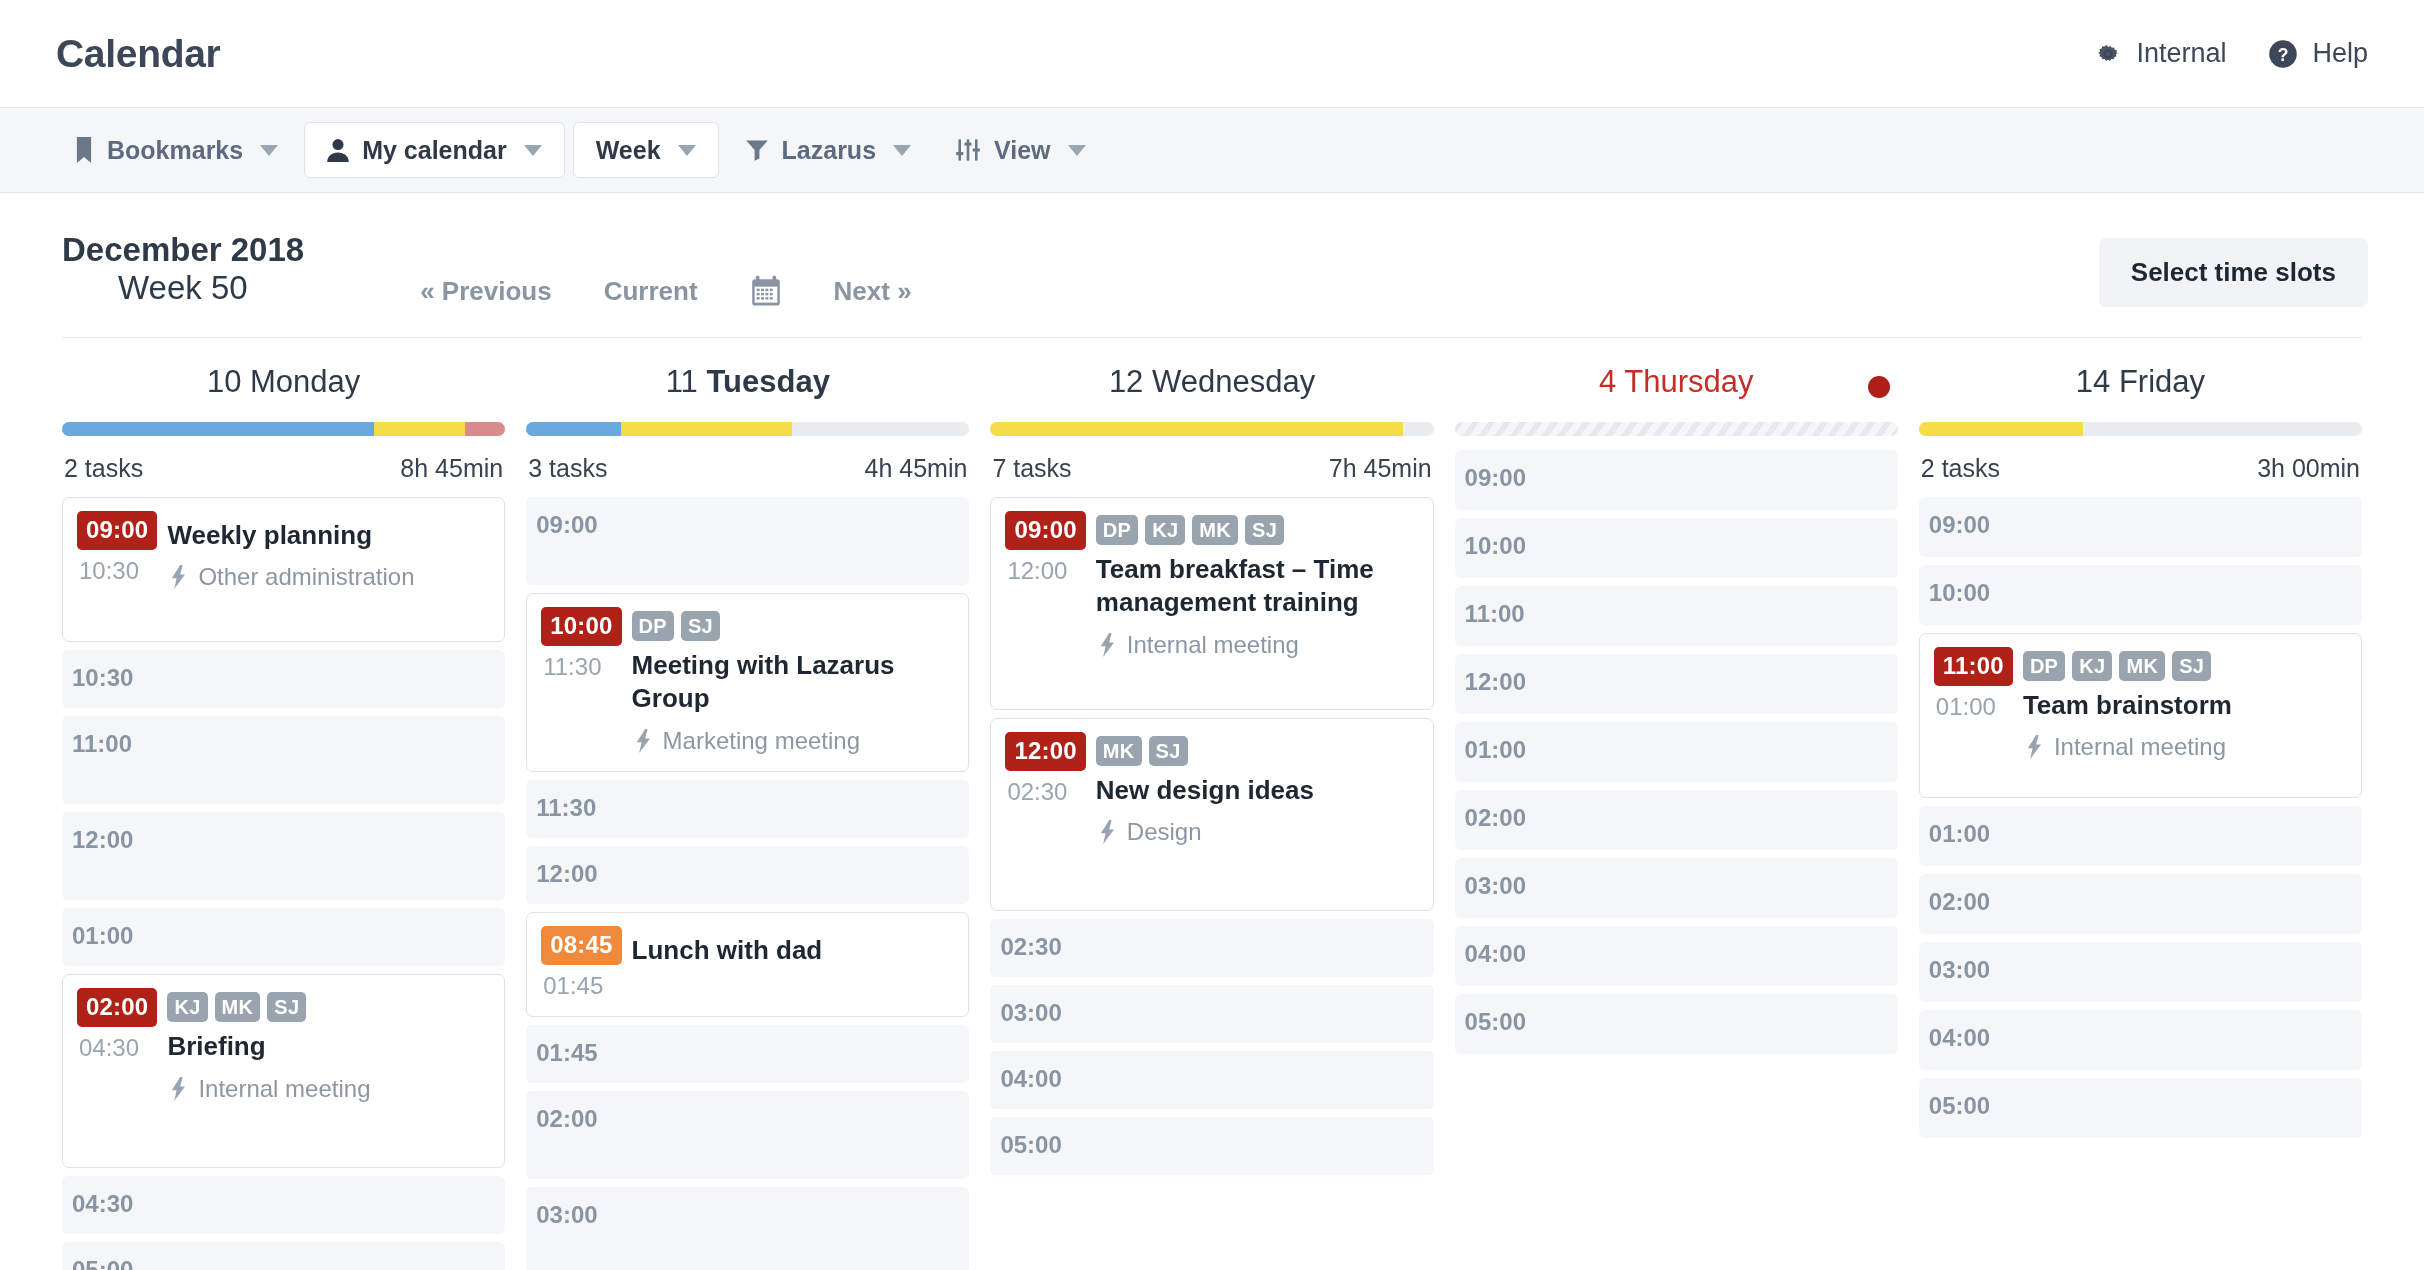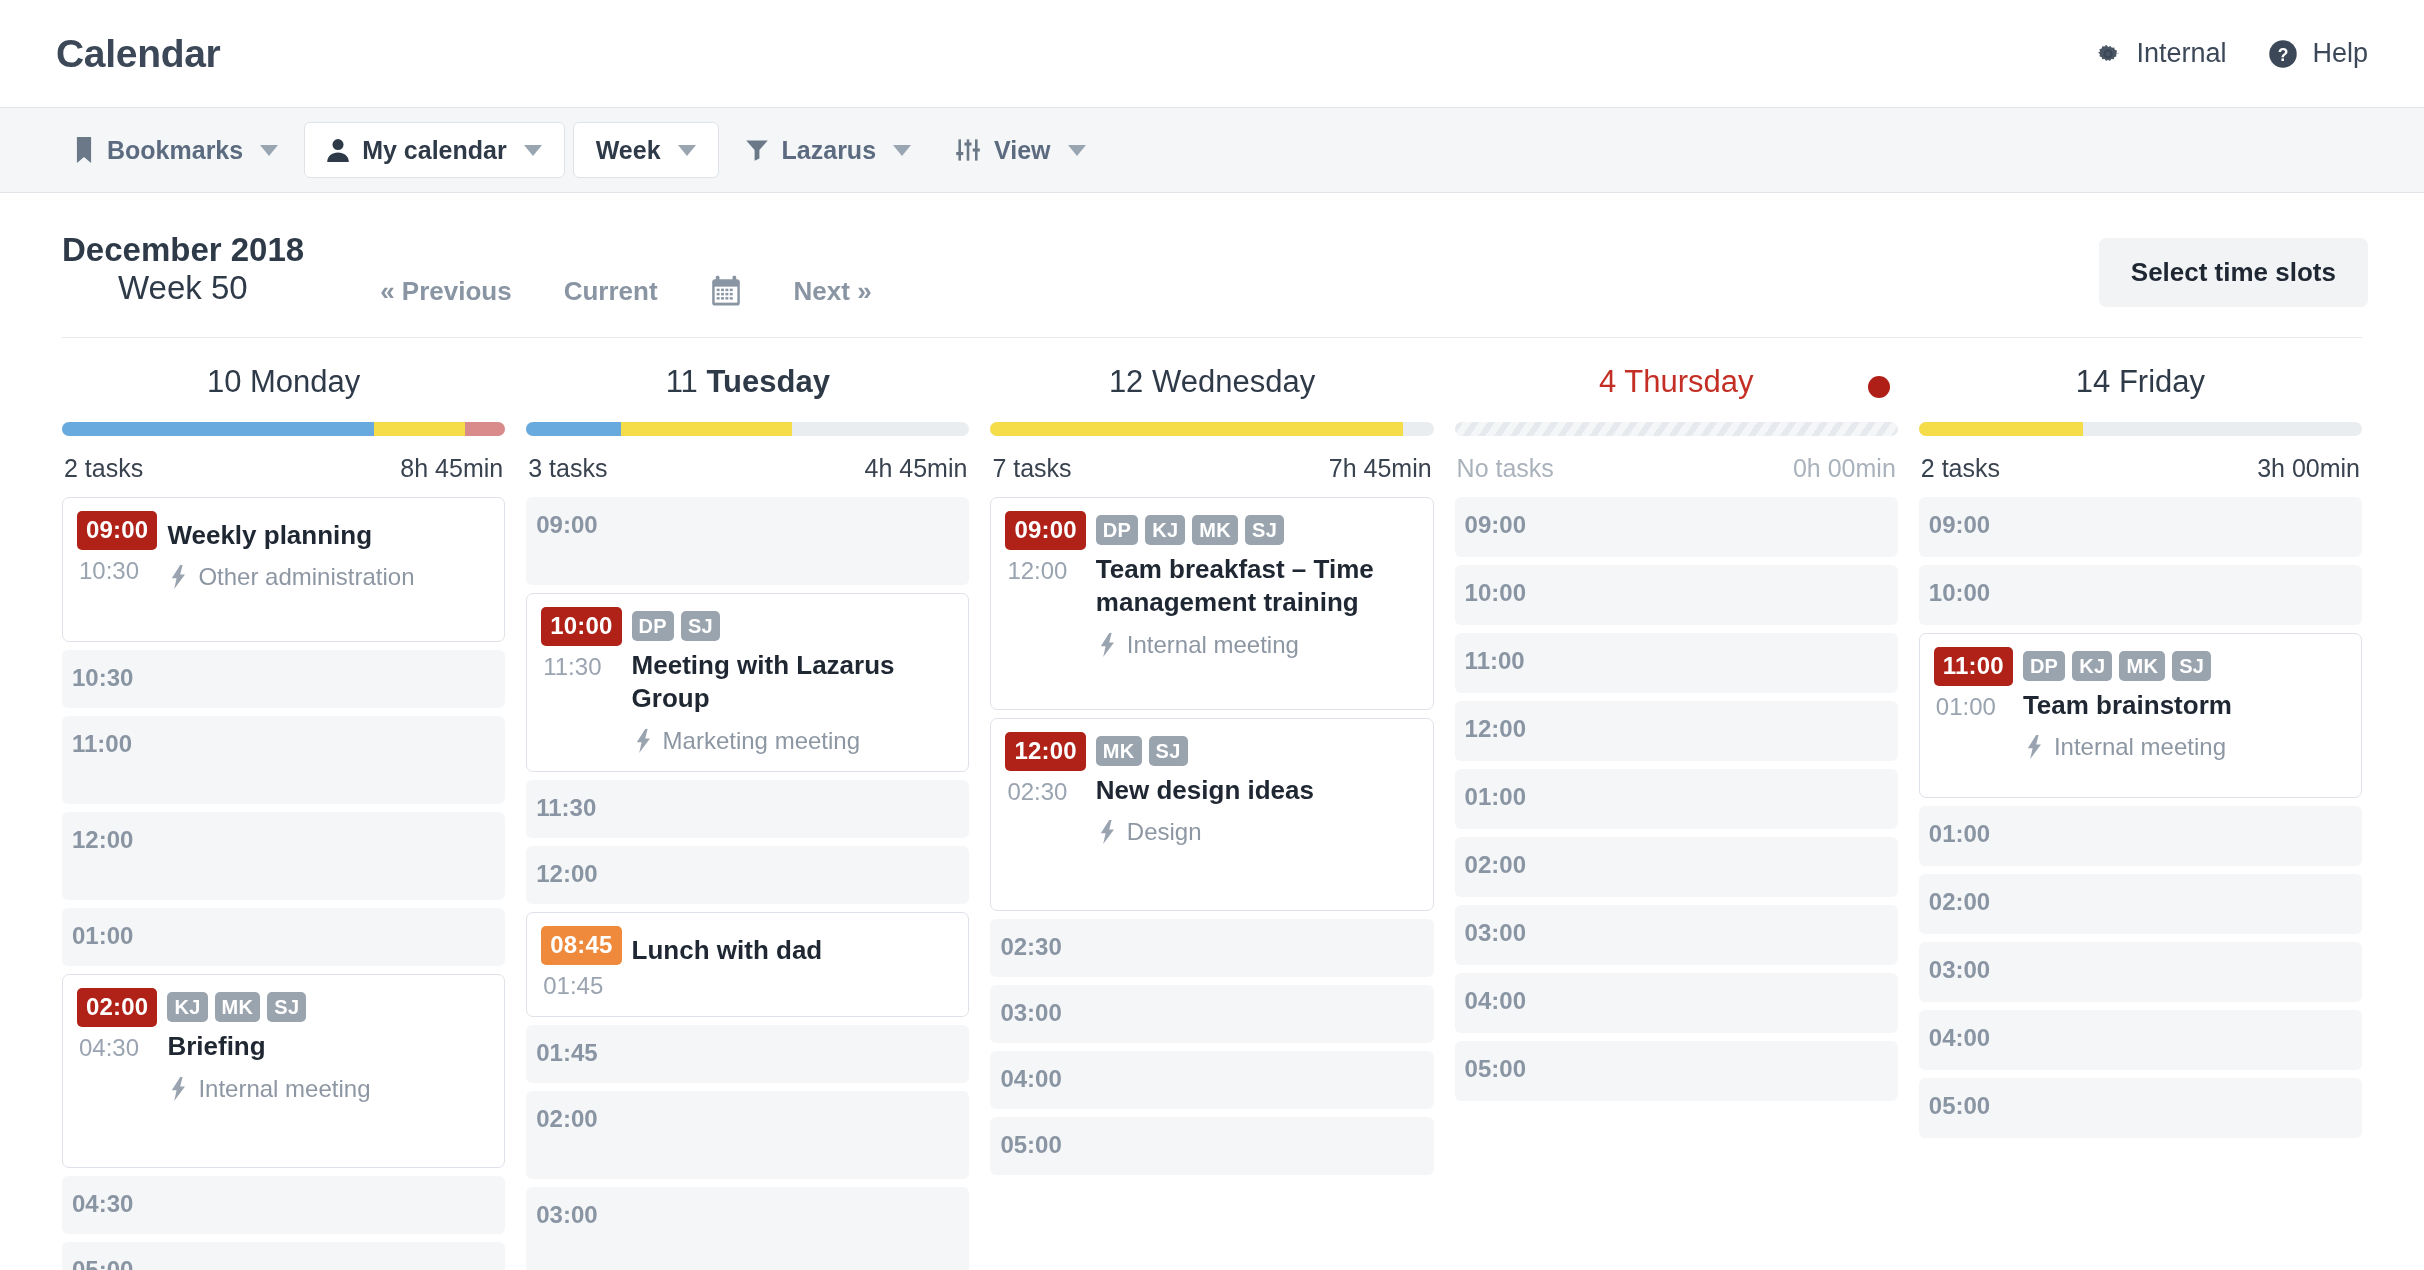--- a/index.html
+++ b/index.html
@@ -87,21 +87,21 @@
     display: flex;
     align-items: flex-end;
     padding: 38px 56px 30px 62px;
     gap: 0;
   }
   .date-title { font-size: 33px; color: #2f3a49; white-space: nowrap; }
   .date-title b { font-weight: bold; }
   .date-title span.week { font-weight: normal; }
   .navgroup {
     display: flex; align-items: center; gap: 52px;
-    margin-left: 76px;
+    margin-left: 116px;
   }
   .nav-link {
     font-size: 26px; font-weight: bold; color: #8a95a3; cursor: pointer;
     white-space: nowrap;
   }
   .spacer { flex: 1; }
   .btn-slots {
     background: #f1f3f5;
     border: none;
     border-radius: 7px;
@@ -523,24 +523,20 @@
             <div class="slot" style="height: 58px;">04:00</div>
             <div class="slot" style="height: 58px;">05:00</div>
           </div>
         </div>
         <div class="daycol">
           <div class="dayhead today">
             <div class="dayname"><span class="dnum">4</span> <span class="dname">Thursday</span></div>
             <div class="today-dot"></div>
           </div>
           <div class="bar hatch"></div>
-          <div class="daystats muted">
-            <span>No tasks</span>
-            <span>0h 00min</span>
-          </div>
           <div class="slots">
             <div class="slot" style="height: 60px;">09:00</div>
             <div class="slot" style="height: 60px;">10:00</div>
             <div class="slot" style="height: 60px;">11:00</div>
             <div class="slot" style="height: 60px;">12:00</div>
             <div class="slot" style="height: 60px;">01:00</div>
             <div class="slot" style="height: 60px;">02:00</div>
             <div class="slot" style="height: 60px;">03:00</div>
             <div class="slot" style="height: 60px;">04:00</div>
             <div class="slot" style="height: 60px;">05:00</div>

